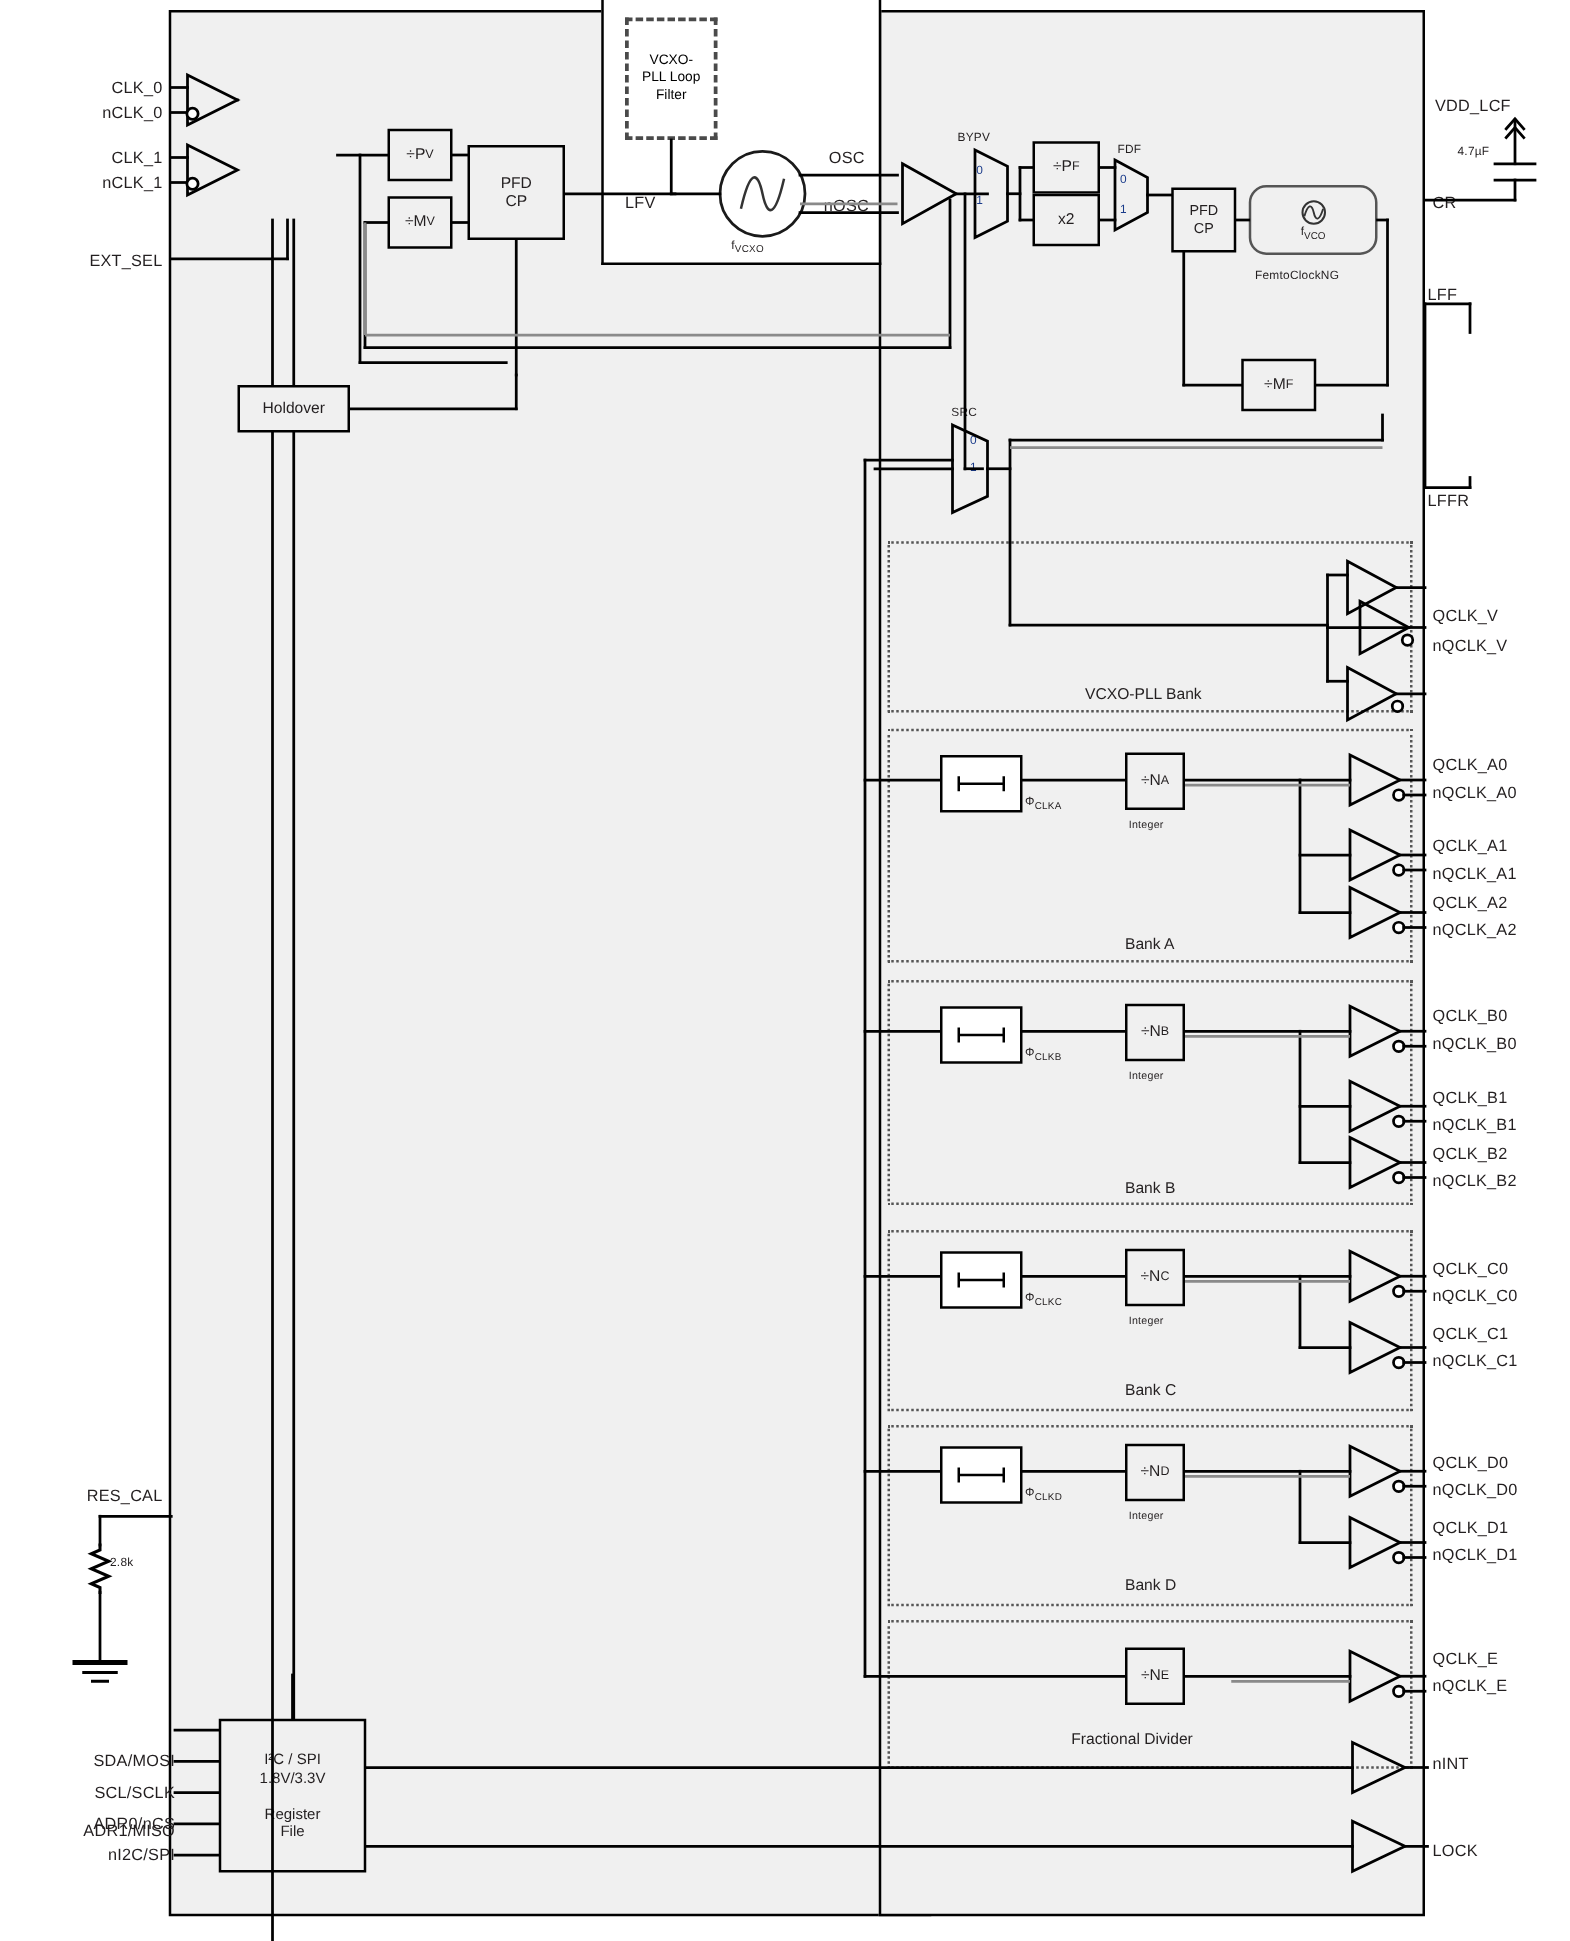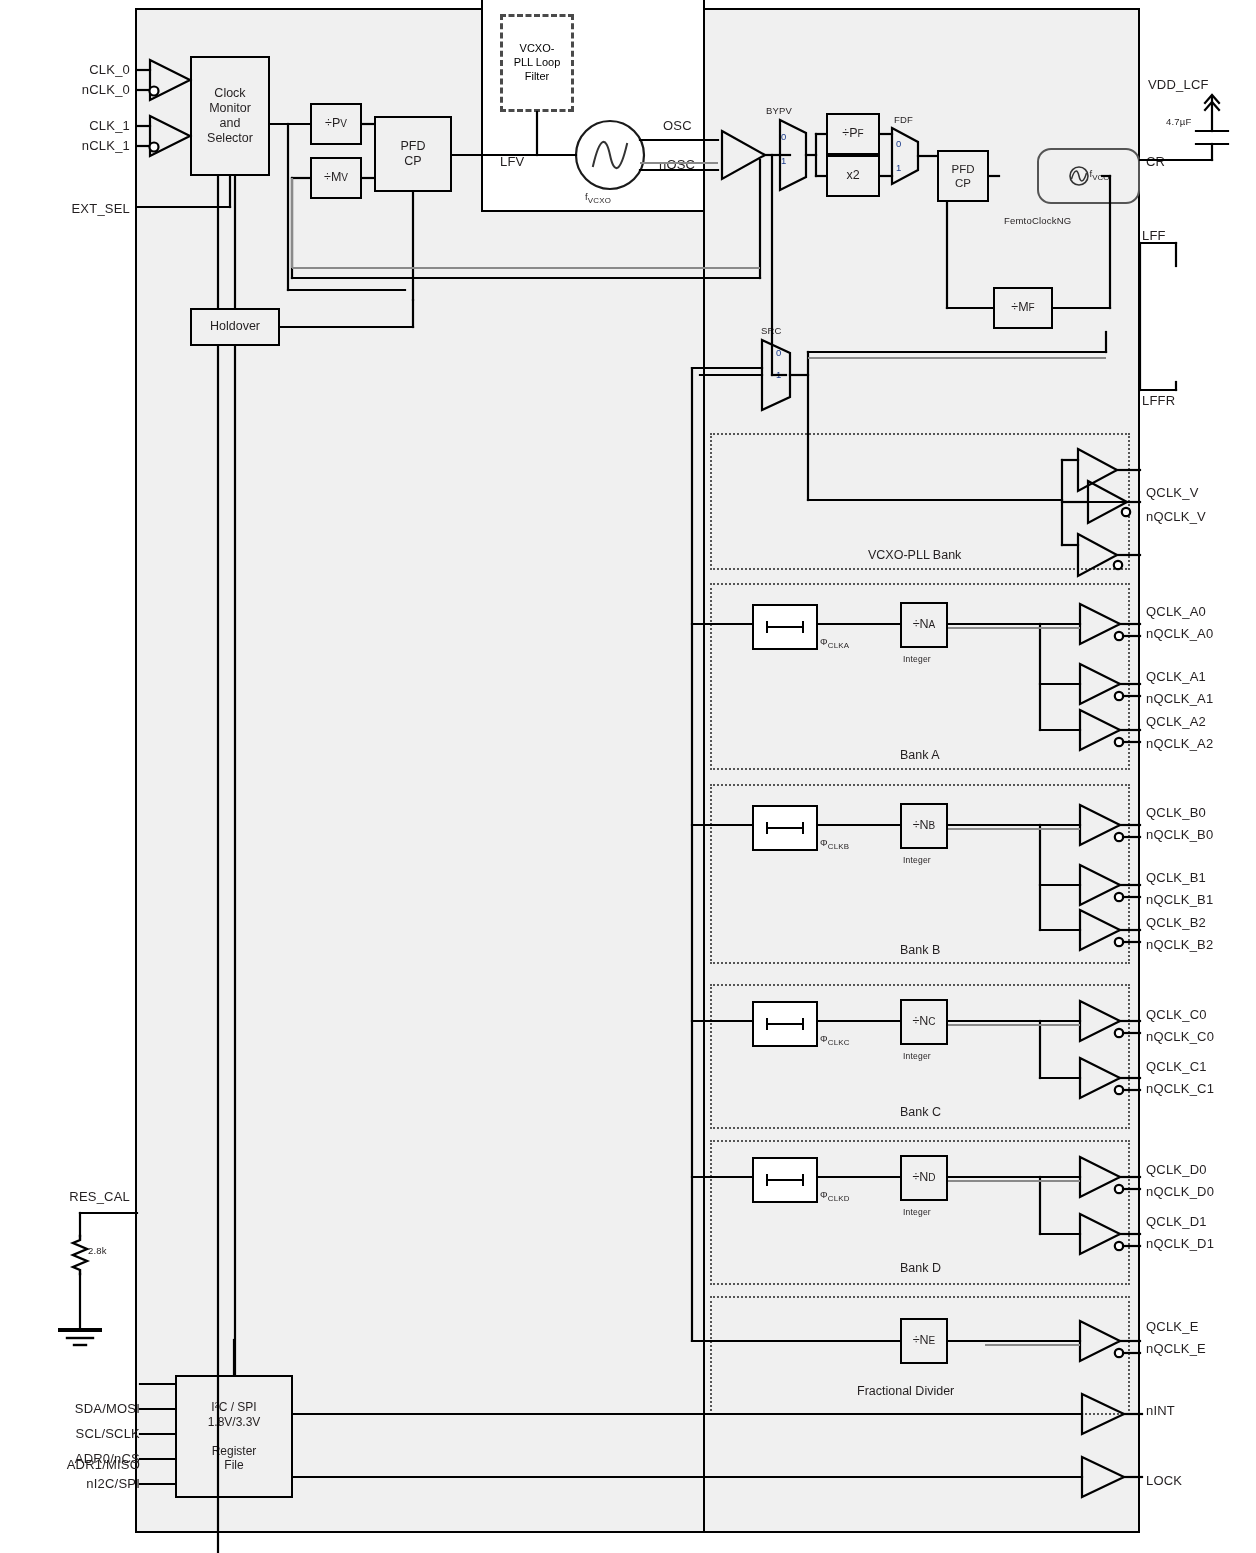--- a/index.html
+++ b/index.html
@@ -31,26 +31,20 @@
   <div class="chip" style="left:703px;top:8px;width:437px;height:1525px;"></div>
 
   <div class="whitebox" style="left:481px;top:-4px;width:224px;height:216px;border-top:none;"></div>
 
   <div class="lbl r" style="left:0px;top:63px;width:130px;">CLK_0</div>
   <div class="lbl r" style="left:0px;top:83px;width:130px;">nCLK_0</div>
   <div class="lbl r" style="left:0px;top:119px;width:130px;">CLK_1</div>
   <div class="lbl r" style="left:0px;top:139px;width:130px;">nCLK_1</div>
   <div class="lbl r" style="left:0px;top:202px;width:130px;">EXT_SEL</div>
 
-  <div class="blk" style="left:190px;top:56px;width:80px;height:120px;flex-direction:column;">
-    <span>Clock</span>
-    <span>Monitor</span>
-    <span>and</span>
-    <span>Selector</span>
-  </div>
 
   <div class="blk" style="left:310px;top:103px;width:52px;height:42px;">
     <span>÷P</span>
       <sub class="sub">V</sub>
   </div>
 
   <div class="blk" style="left:310px;top:157px;width:52px;height:42px;">
     <span>÷M</span>
       <sub class="sub">V</sub>
   </div>
@@ -91,21 +85,21 @@
 
   <div class="lbl tiny" style="left:894px;top:115px;">FDF</div>
   <div class="lbl tiny" style="left:896px;top:139px;color:#1a3b8a;">0</div>
   <div class="lbl tiny" style="left:896px;top:163px;color:#1a3b8a;">1</div>
 
   <div class="blk" style="left:937px;top:150px;width:52px;height:52px;flex-direction:column;font-size:11.5px;">
     <span>PFD</span>
     <span>CP</span>
   </div>
 
-  <div class="blk" style="left:999px;top:148px;width:103px;height:56px;border-radius:14px;border-color:#555;flex-direction:row;margin-left:38px;">
+  <div class="blk" style="left:999px;top:148px;width:103px;height:56px;border-radius:14px;border-color:#555;flex-direction:column;">
     <svg width="22" height="22" viewBox="0 0 22 22">
       <circle cx="11" cy="11" r="9" fill="none" stroke="#333" stroke-width="1.6"></circle>
       <path d="M3.5 14 C6.5 4, 9.5 4, 11 11 C12.5 18, 15.5 18, 18.5 8" fill="none" stroke="#333" stroke-width="1.5"></path>
     </svg>
     <div class="tiny" style="margin-top:-1px;">
       <span>f</span><sub>VCO</sub>
     </div>
   </div>
   <div class="lbl tiny" style="left:1004px;top:216px;">FemtoClockNG</div>
 

